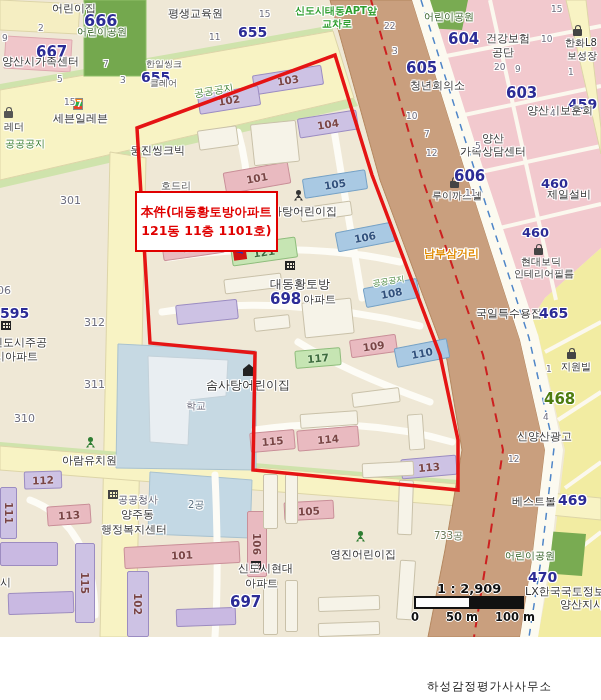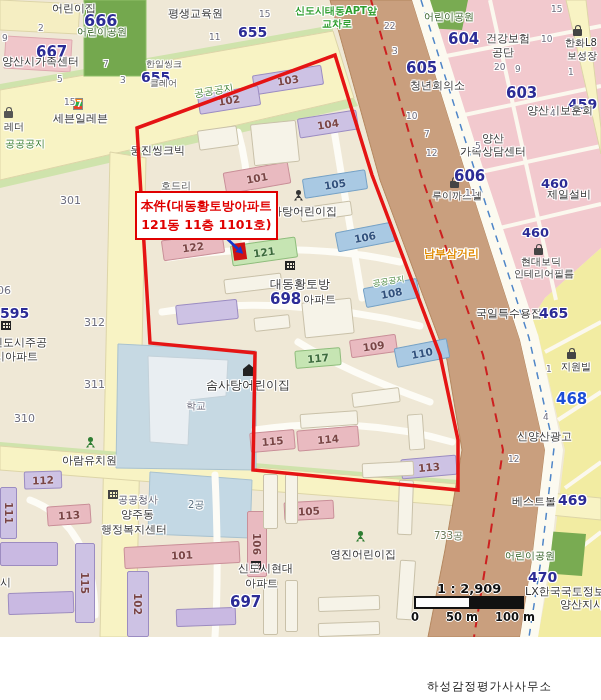--- a/index.html
+++ b/index.html
@@ -28,21 +28,21 @@
   .ic-grid{width:10px;height:9px;border:1px solid currentColor;box-sizing:border-box;
        background-image:repeating-linear-gradient(0deg,currentColor 0 1px,transparent 1px 3px),
                         repeating-linear-gradient(90deg,currentColor 0 1px,transparent 1px 3px);}
   .ic-school{width:12px;height:7px;background:currentColor;margin-top:5px;}
   .ic-school::before{content:"";position:absolute;left:0;top:-5px;width:0;height:0;
        border-left:6px solid transparent;border-right:6px solid transparent;border-bottom:5px solid currentColor;}
   .ic-seven{width:10px;height:12px;border:1px solid #8a8a8a;box-sizing:border-box;
        background:linear-gradient(180deg,#ef7f1a 0 34%,#2fae4a 34% 67%,#e8432a 67% 100%);}
   .ic-seven::after{content:"7";position:absolute;left:2.5px;top:1px;color:#fff;font-size:8px;font-weight:bold;}
   #anno{position:absolute;z-index:7;background:#fff;border:2px solid #e00000;color:#e00000;
-        font-weight:bold;font-size:12.5px;text-align:center;line-height:1.55;padding:3px 4px;white-space:nowrap;}
+        font-weight:bold;font-size:12.5px;text-align:center;line-height:1.55;padding:9px 4px;white-space:nowrap;}
   #scalebox{position:absolute;z-index:7;color:#111;}
   #ratio{position:absolute;left:27px;top:0;font-size:13px;font-weight:bold;
          text-shadow:1px 0 0 #fff,-1px 0 0 #fff,0 1px 0 #fff,0 -1px 0 #fff;}
   #bar{position:absolute;left:4px;top:15px;display:flex;border:2px solid #111;background:#fff;}
   #bar .w{width:53px;height:9px;background:#fdfdfd;}
   #bar .k{width:53px;height:9px;background:#111;}
   .tick{position:absolute;top:29px;font-size:11.5px;font-weight:bold;
         text-shadow:1px 0 0 #fff,-1px 0 0 #fff,0 1px 0 #fff,0 -1px 0 #fff;}
   #attrib{position:absolute;left:427px;top:679px;font-size:11.5px;color:#222;letter-spacing:1px;z-index:8;}
 </style>
@@ -296,21 +296,21 @@
         <div class="lab" style="left: 188px; top: 499px; font-size: 10px; color: rgb(90, 112, 128);">2공</div>
         <div class="lab" style="left: 0px; top: 577px; font-size: 11px; color: rgb(51, 51, 51);">시</div>
         <div class="lab" style="left: 238px; top: 563px; font-size: 11px; color: rgb(51, 51, 51);">신도시현대</div>
         <div class="lab" style="left: 245px; top: 578px; font-size: 11px; color: rgb(51, 51, 51);">아파트</div>
         <div class="lab b" style="left: 230px; top: 594px; font-size: 15px; color: rgb(44, 44, 150);">697</div>
         <div class="lab" style="left: 330px; top: 549px; font-size: 11px; color: rgb(51, 51, 51);">영진어린이집</div>
         <div class="lab" style="left: 434px; top: 530px; font-size: 10px; color: rgb(106, 122, 90);">733공</div>
         <div class="lab" style="left: 561px; top: 361px; font-size: 10px; color: rgb(51, 51, 51);">지원빌</div>
         <div class="lab" style="left: 476px; top: 308px; font-size: 11px; color: rgb(51, 51, 51);">국일특수용접</div>
         <div class="lab b" style="left: 539px; top: 306px; font-size: 14px; color: rgb(44, 44, 150);">465</div>
-        <div class="lab b" style="left: 544px; top: 391px; font-size: 15px; color: #1d4ed8; margin-left: 12px;">468</div>
+        <div class="lab b" style="left: 544px; top: 391px; font-size: 15px; color: #4d7c0f;">468</div>
         <div class="lab" style="left: 546px; top: 365px; font-size: 9px; color: rgb(110, 110, 126);">1</div>
         <div class="lab" style="left: 543px; top: 413px; font-size: 9px; color: rgb(110, 110, 126);">4</div>
         <div class="lab" style="left: 517px; top: 431px; font-size: 11px; color: rgb(51, 51, 51);">신양산광고</div>
         <div class="lab" style="left: 508px; top: 455px; font-size: 9px; color: rgb(110, 110, 126);">12</div>
         <div class="lab" style="left: 512px; top: 496px; font-size: 11px; color: rgb(51, 51, 51);">베스트볼</div>
         <div class="lab b" style="left: 558px; top: 493px; font-size: 14px; color: rgb(44, 44, 150);">469</div>
         <div class="lab" style="left: 505px; top: 550px; font-size: 10px; color: rgb(46, 92, 30);">어린이공원</div>
         <div class="lab b" style="left: 528px; top: 570px; font-size: 14px; color: rgb(44, 44, 150);">470</div>
         <div class="lab" style="left: 525px; top: 586px; font-size: 11px; color: rgb(51, 51, 51);">LX한국국토정보</div>
         <div class="lab" style="left: 560px; top: 599px; font-size: 11px; color: rgb(51, 51, 51);">양산지사</div>

